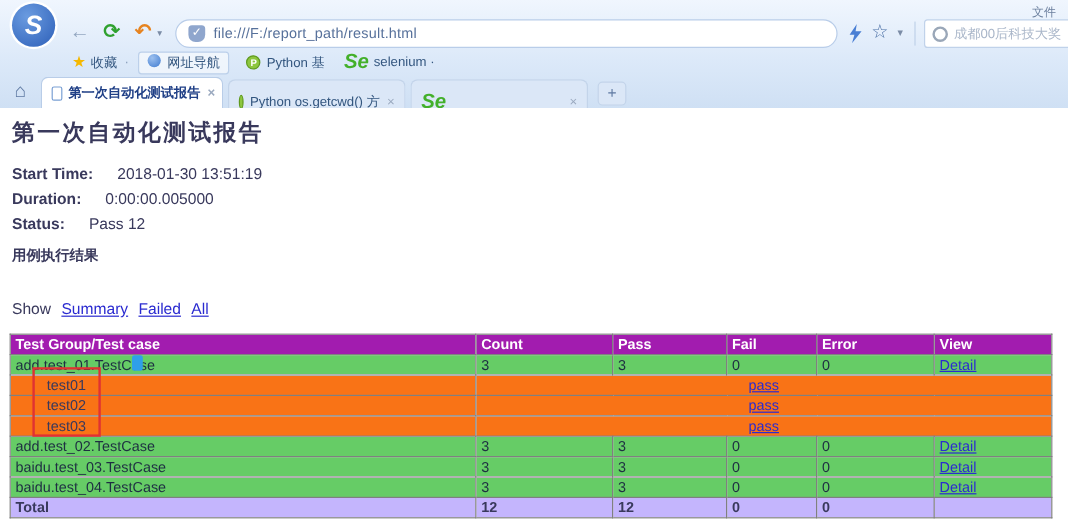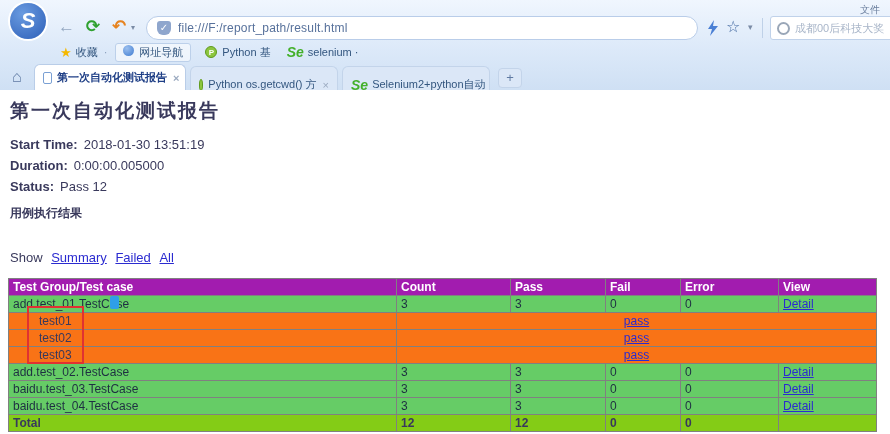--- a/index.html
+++ b/index.html
@@ -50,21 +50,21 @@
   .bm-star { color:#f5b800; font-size:13px; margin:0 4px 0 60px; }
   .bm-dot  { color:#8ba0bd; margin:0 8px 0 6px; }
   .chip { display:flex; align-items:flex-start; background:rgba(255,255,255,.55);
           border:1px solid #bcd0ea; border-radius:3px; padding:1px 7px; margin-right:14px; }
   .circle-blue { width:11px; height:11px; border-radius:50%;
                  background:radial-gradient(circle at 35% 30%,#9cc0ef,#3f7bd0); margin-right:5px; }
   .bm-item { display:flex; align-items:center; margin-right:16px; }
   .circle-green { width:12px; height:12px; border-radius:50%; background:#8dc63f;
                   border:1px solid #5f9a1e; color:#fff; font-size:8px; font-weight:bold;
                   text-align:center; line-height:11px; margin-right:5px; }
-  .se-glyph { color:#43b02a; font-weight:bold; font-size:14px; margin-right:4px; font-style:italic; }
+  .se-glyph { color:#43b02a; font-weight:bold; font-size:17px; margin-right:4px; font-style:italic; }
 
   
   .tabbar { position:absolute; top:64px; left:0; width:100%; height:26px; }
   .home { position:absolute; left:12px; top:4px; font-size:16px; color:#5f7aa3; }
   .tab { position:absolute; display:flex; align-items:center; padding:0 8px;
          border-radius:6px 6px 0 0; font-size:11px; white-space:nowrap; overflow:hidden; }
   .tab-active { left:34px; top:0; width:152px; height:26px; background:#fff;
                 border:1px solid #b9cde8; border-bottom:none; color:#1f3f86; font-weight:bold; }
   .tab-bg { top:2px; height:36px; background:#dbe7f7; border:1px solid #c3d4ea;
             border-bottom:none; color:#33567f; }
@@ -76,36 +76,36 @@
   .newtab { position:absolute; left:498px; top:4px; width:24px; height:20px;
             background:#dbe7f7; border:1px solid #c3d4ea; border-radius:4px;
             color:#5f7aa3; font-size:13px; text-align:center; line-height:18px; }
 
   
   .page { position:absolute; top:90px; left:0; width:890px; height:344px; background:#fff;
           color:#39395c; }
   .rpt-title { position:absolute; left:10px; top:8px; font-size:19px; font-weight:bold;
                font-family:"Liberation Serif","DejaVu Serif",serif; letter-spacing:2px; }
   .meta { position:absolute; left:10px; top:44px; font-size:13px; line-height:21px; }
-  .meta b { margin-right:6px; }
+  .meta b { margin-right:20px; }
   .desc { position:absolute; left:10px; top:115px; font-size:12px; font-weight:bold; }
   .showline { position:absolute; left:10px; top:160px; font-size:13px; }
   a.link { color:#2b2bd0; text-decoration:underline; cursor:pointer; }
   .showline a { margin-left:5px;margin-top:44px; }
 
   table.result { position:absolute; left:8px; top:188px; width:868px;
                  border-collapse:collapse; font-size:12px; table-layout:fixed; }
   .result th, .result td { border:1px solid #808080; padding:1px 4px; height:15px;
                            text-align:left; overflow:hidden; white-space:nowrap; }
   .result th { background:#a21caf; color:#fff; font-weight:bold; }
   tr.group td { background:#66cc66; color:#1e2f42; }
   tr.case td { background:#f97316; }
   td.case-name { padding-left:30px; }
   td.pass-cell { text-align:center; }
-  tr.total td { background:#84cc16; font-weight:bold; }
+  tr.total td { background:#c4b5fd; font-weight:bold; }
 
   
   .red-box { position:absolute; left:27px; top:306px; width:57px; height:58px;
              border:2px solid #e03232; z-index:6; }
   .cursor-artifact { position:absolute; left:110px; top:296px; width:9px; height:13px;
                      background:#2f9fe8; border-radius:2px; z-index:5; }
 </style>
 </head>
 <body>
 
@@ -168,21 +168,20 @@
       </div>
 
       <div class="tab tab-bg tab2">
         <span class="circle-green"></span>
         <span>Python os.getcwd() 方</span>
         <span class="tab-close">×</span>
       </div>
 
       <div class="tab tab-bg tab3">
         <span class="se-glyph">Se</span>
-        <span>Selenium2+python自动</span>
         <span class="tab-close">×</span>
       </div>
 
       <div class="newtab">+</div>
     </div>
   </div>
 
   <div class="page">
 
     <div class="rpt-title">第一次自动化测试报告</div>

